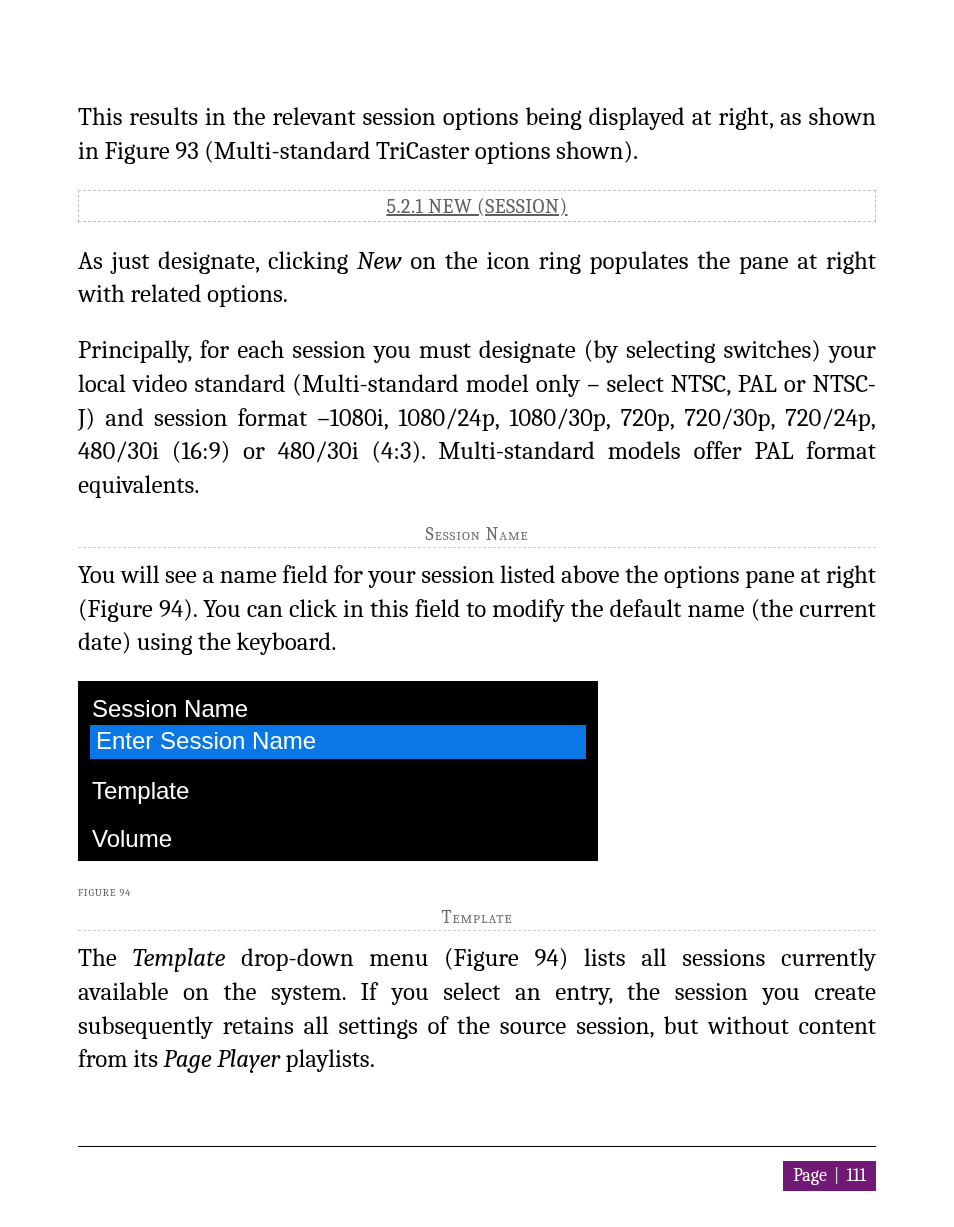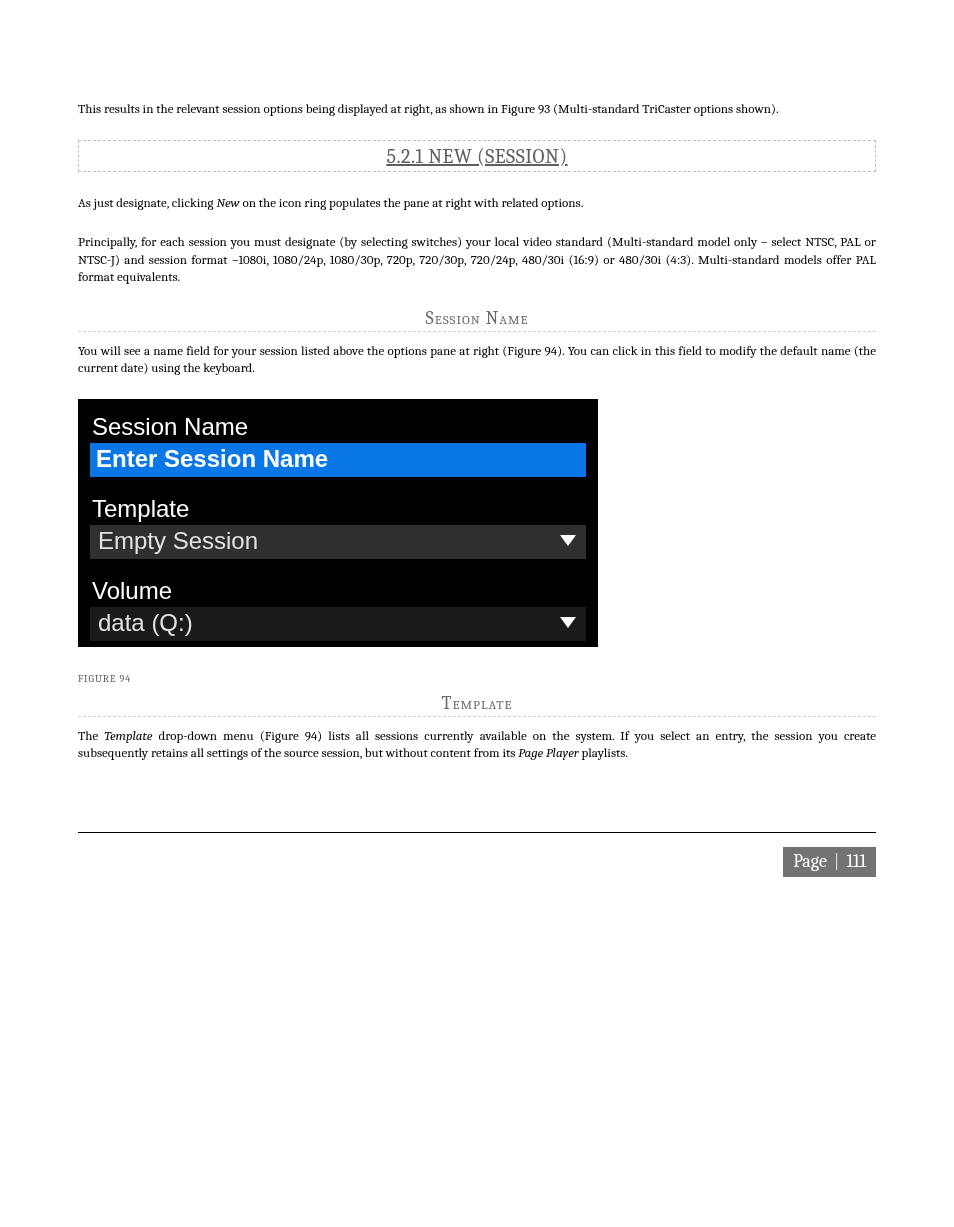--- a/index.html
+++ b/index.html
@@ -1,18 +1,18 @@
 <!DOCTYPE html>
 <html><head>
 <meta charset="utf-8">
 <style>
   * { box-sizing: border-box; margin: 0; padding: 0; }
   html, body { width: 954px; background: #fff; font-family: Cambria, Georgia, 'Times New Roman', serif; color: #000; }
   body { padding: 100px 78px 40px 78px; }
-  .para { font-size: 13px; line-height: 1.35; text-align: justify; margin-bottom: 22px; }
+  .para { font-size: 25px; line-height: 1.35; text-align: justify; margin-bottom: 22px; }
   .italic { font-style: italic; }
   .section-heading-box {
     border: 1px dashed #bfbfbf;
     padding: 4px 0 3px 0;
     margin: 6px 0 22px 0;
     text-align: center;
   }
   .section-heading-box span {
     font-size: 20px;
     color: #5f5f5f;
@@ -40,21 +40,20 @@
   .ui-inner { padding: 0 12px 6px 12px; }
   .ui-label { color: #fff; font-size: 24px; font-weight: 400; margin: 4px 0 2px 2px; }
   .ui-input-selected {
     background: #0a77e6;
     color: #fff;
     font-size: 24px;
     padding: 2px 6px 4px 6px;
     width: 100%;
     border: none;
     outline: none;
-    font-weight: bold;
   }
   .ui-select-row {
     display: flex;
     align-items: center;
     justify-content: space-between;
     background: #2f2f2f;
     padding: 2px 8px 4px 8px;
     margin-top: 2px;
   }
   .ui-select-value { color: #e2e2e2; font-size: 24px; }
@@ -67,21 +66,21 @@
   }
   .figure-caption {
     font-size: 10px;
     letter-spacing: 1px;
     color: #5b5b5b;
     margin: 26px 0 8px 0;
   }
   .hr-bottom { border: none; border-top: 1.5px solid #000; margin-top: 70px; }
   .page-footer { display: flex; justify-content: flex-end; margin-top: 14px; }
   .page-num-box {
-    background: #737373;
+    background: #701a75;
     color: #fff;
     padding: 4px 10px 5px 10px;
     font-size: 18px;
     font-family: Cambria, Georgia, serif;
   }
   .page-num-box .bar { color: #d8d8d8; margin: 0 3px; }
 </style>
 </head>
 <body>
 
@@ -104,31 +103,23 @@
 <p class="para">You will see a name field for your session listed above the options pane at right (Figure 94).  You can click in this field to modify the default name (the current date) using the keyboard.</p>
 
 <div class="figure-wrap">
   <div class="ui-shot">
     <div class="ui-inner">
       <div class="ui-label">Session Name</div>
       <input class="ui-input-selected" type="text" value="Enter Session Name" style="">
     </div>
     <div class="ui-inner" style="padding-top:8px;">
       <div class="ui-label">Template</div>
-      <div class="ui-select-row">
-        <span class="ui-select-value">Empty Session</span>
-        <span class="tri-down"></span>
-      </div>
     </div>
     <div class="ui-inner" style="padding-top:8px;">
       <div class="ui-label">Volume</div>
-      <div class="ui-select-row" style="background:#1a1a1a;">
-        <span class="ui-select-value">data   (Q:)</span>
-        <span class="tri-down"></span>
-      </div>
     </div>
   </div>
 </div>
 
 <div class="figure-caption">FIGURE 94</div>
 
 <div class="sub-heading">Template</div>
 
 <p class="para">
   <span>The </span><span class="italic">Template</span><span> drop-down menu (Figure 94) lists all sessions currently available on the system. If you select an entry, the session you create subsequently retains all settings of the source session, but without content from its </span><span class="italic">Page Player</span><span> playlists.</span>

